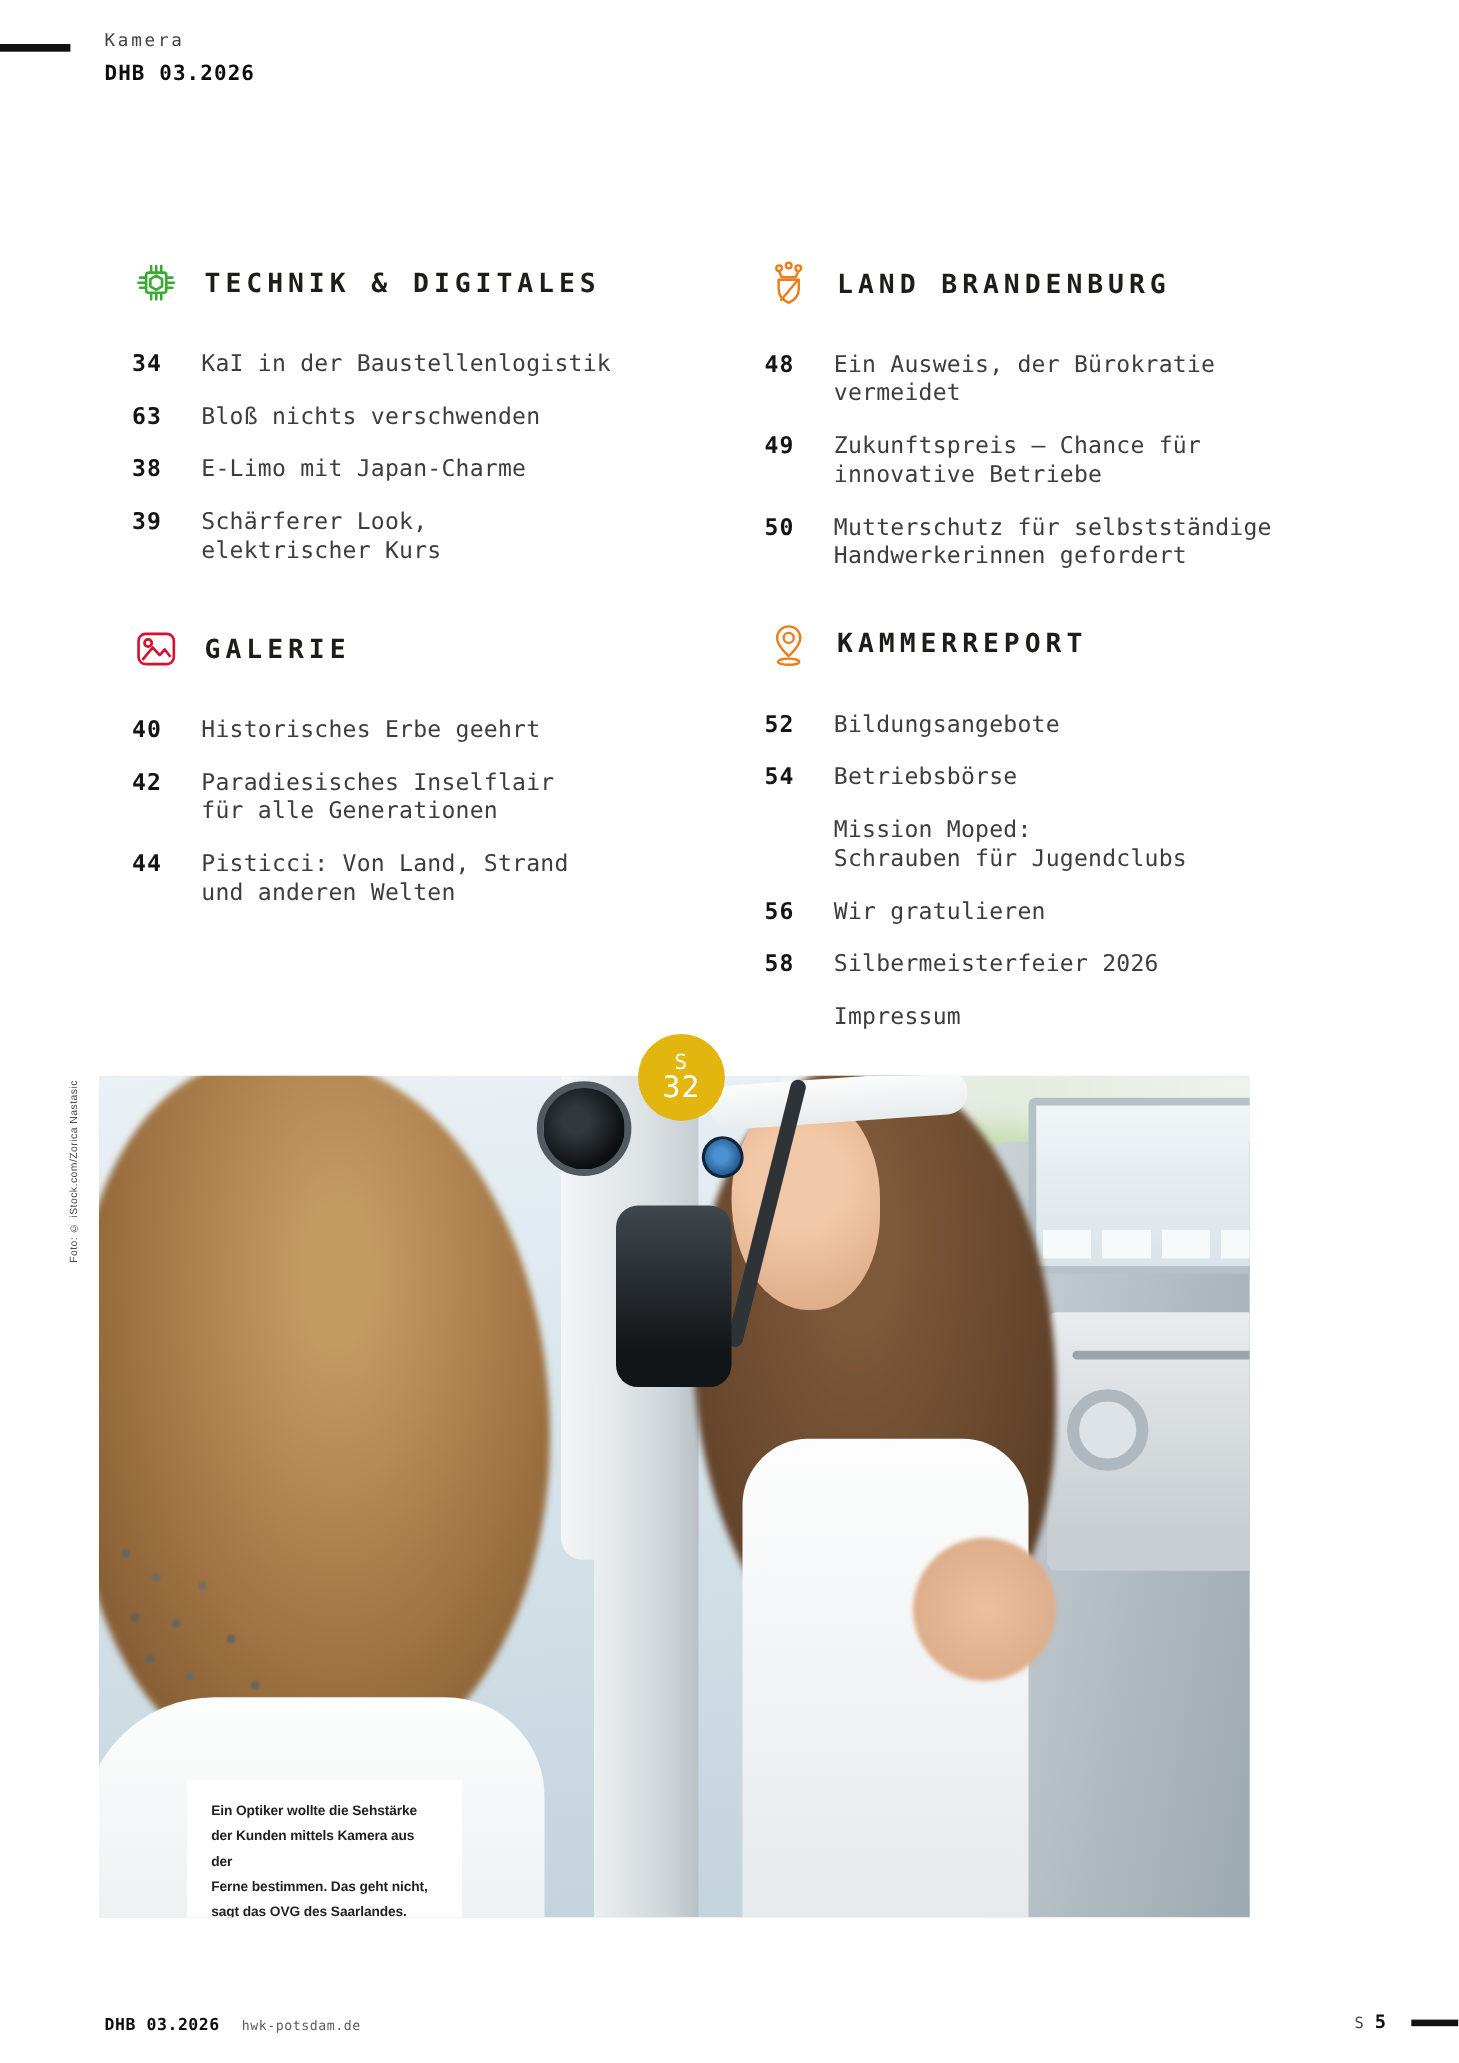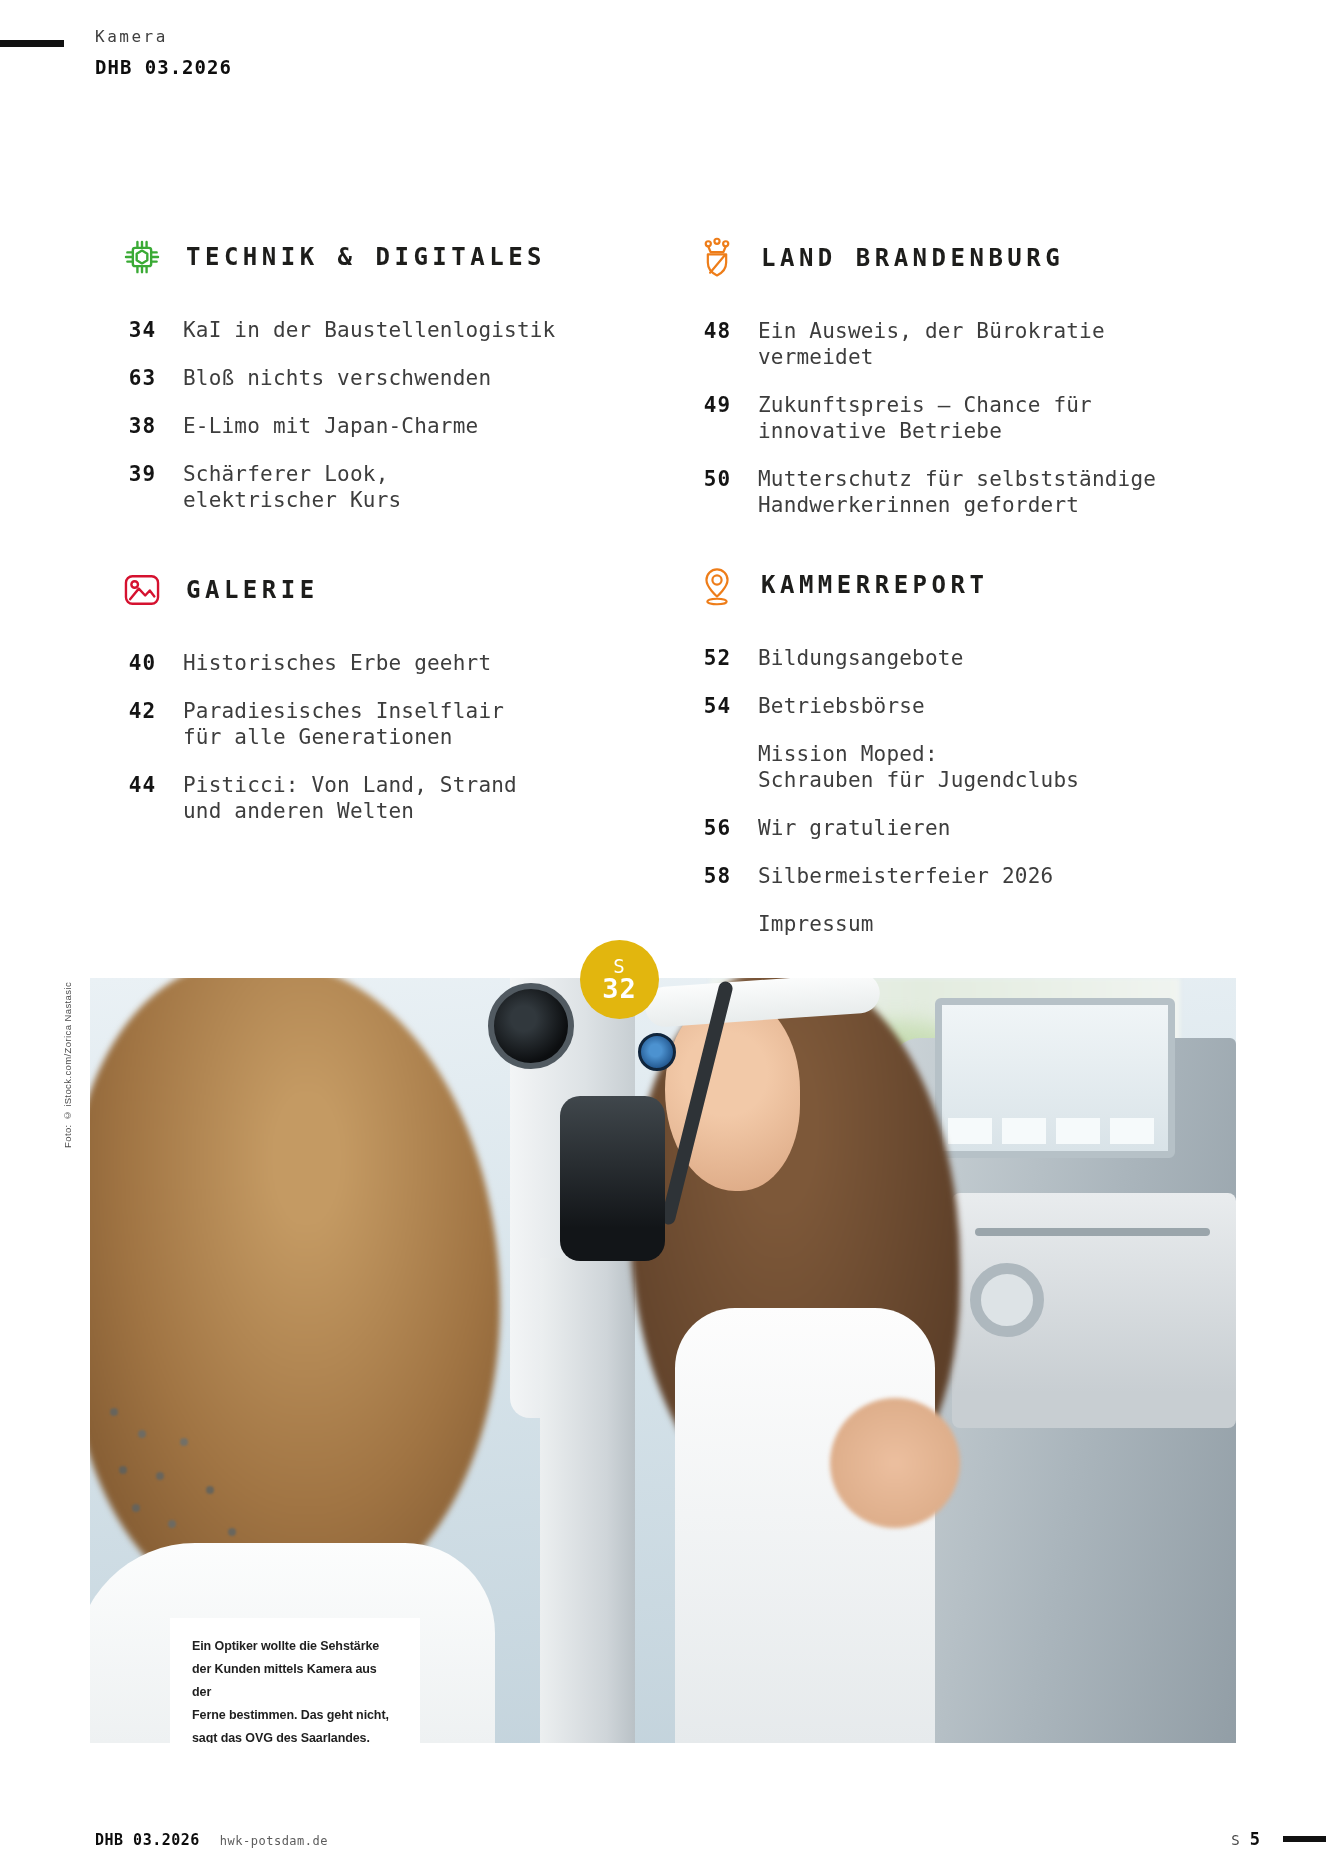--- a/index.html
+++ b/index.html
@@ -25,31 +25,31 @@
   .sec-icon { width:44px; height:44px; flex:0 0 44px; display:flex; align-items:center; justify-content:center; }
   .sec-icon svg { width:44px; height:44px; }
   .sec-title {
     margin-left:22px; font-size:24px; font-weight:bold; letter-spacing:4.5px;
     color:#1d1d1b; white-space:nowrap; font-family:"DejaVu Sans Mono", monospace;text-align:right;
   }
 
   .entries { list-style:none; margin-top:38px; }
   .entry { display:flex; margin-bottom:22px; }
   .pg {
-    flex:0 0 45px; text-align:center; font-weight:bold; font-size:21px;
+    flex:0 0 45px; text-align:left; font-weight:bold; font-size:21px;
     line-height:26px; color:#141414; letter-spacing:1px;
   }
   .ti {
     margin-left:18px; font-size:21px; line-height:26px; color:#3d3d3d;
     white-space:pre-line; letter-spacing:0.2px;
   }
 
   
   .photo {
-    position:absolute; left:90px; top:978px; width:1146px; height:765px;
+    position:absolute; left:90px; top:978px; width:1046px; height:765px;
     overflow:hidden; background:linear-gradient(175deg,#eaf1f5 0%,#d6e3ea 45%,#c2d2db 100%);
   }
   .photo > div { position:absolute; }
   .ph-window { left:620px; top:0; width:470px; height:200px;
     background:linear-gradient(90deg,#eef3ef 0%,#e3ecdf 45%,#f0f4f0 100%); filter:blur(2px); }
   .ph-green  { left:690px; top:40px; width:230px; height:150px; border-radius:50%;
     background:radial-gradient(#aecb92 10%,#cadfb8 55%,rgba(202,223,184,0)); filter:blur(9px); }
   .ph-machine { left:800px; top:60px; width:346px; height:705px; border-radius:30px 6px 0 0;
     background:linear-gradient(100deg,#ccd4d8 0%,#aab5bc 55%,#929ea6 100%); }
   .ph-screen { left:845px; top:20px; width:240px; height:160px; border:7px solid #b6c1c7; border-radius:6px;
@@ -92,21 +92,21 @@
     box-shadow:28px 22px 0 #626c70, 9px 58px 0 #566064, 46px 64px 0 #5a6468, 70px 30px 0 #656f73,
                22px 96px 0 #5a6468, 58px 112px 0 #626c70, 96px 78px 0 #566064, 118px 120px 0 #5a6468; opacity:.75; }
 
   
   .badge {
     position:absolute; left:580px; top:940px; width:79px; height:79px; border-radius:50%;
     background:#e2b60e; z-index:6; display:flex; flex-direction:column; align-items:center; justify-content:center;
     color:#ffffff; text-align:center;
   }
   .badge-s  { font-size:19px; line-height:18px; font-weight:400; letter-spacing:1px; }
-  .badge-nr { font-size:27px; line-height:27px; font-weight:bold; letter-spacing:1px; }
+  .badge-nr { font-size:27px; line-height:27px; font-weight:normal; letter-spacing:1px; }
 
   
   .caption-box {
     position:absolute; left:80px; top:640px; width:250px; min-height:120px; background:#ffffff;
     padding:17px 22px 15px 22px; z-index:5;
   }
   .caption-text {
     font-family:"Liberation Sans", sans-serif; font-weight:bold; font-size:12.5px; line-height:23px;
     color:#1f1f1f; white-space:pre-line; letter-spacing:-0.1px;
   }

